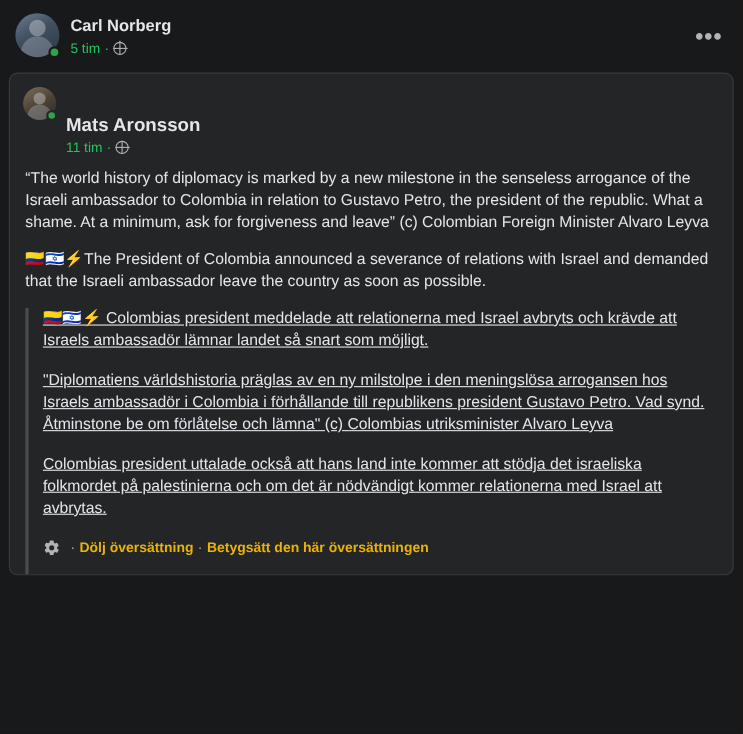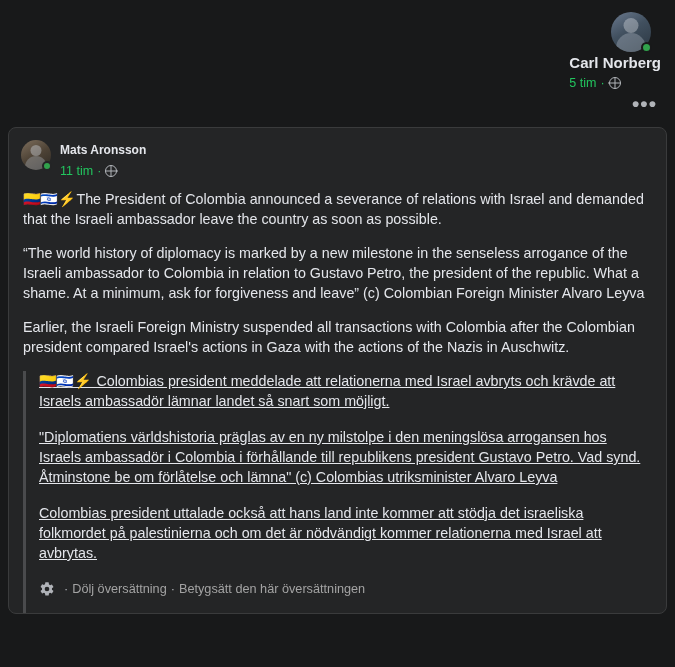--- a/index.html
+++ b/index.html
@@ -18,23 +18,22 @@
   .page {
     width: 675px;
     height: 667px;
     position: relative;
     background: #18191a;
   }
 
   
   .outer-header {
     display: flex;
-    align-items: flex-end;
+    align-items: center;
     padding: 12px 14px 8px 14px;
-    flex-direction: column;
   }
   .avatar-wrap {
     position: relative;
     width: 40px;
     height: 40px;
     flex: 0 0 40px;
     margin-right: 10px;
   }
   .avatar {
     width: 40px;
@@ -97,21 +96,22 @@
     min-width: 0;
     padding-top: 1px;
   }
   .name {
     font-size: 15px;
     font-weight: bold;
     color: #e4e6eb;
     line-height: 19px;
   }
   .name.inner {
-    font-size: 12px;
+    font-size: 17px;
+    margin-top: 24px;
   }
   .meta {
     display: flex;
     align-items: center;
     font-size: 12.5px;
     color: #22c55e;
     line-height: 16px;
     margin-top: 3px;
   }
   .meta .sep {
@@ -201,22 +201,23 @@
     padding-bottom: 14px;
   }
   .gear {
     width: 16px;
     height: 16px;
     margin-right: 5px;
     flex: 0 0 16px;
     position: relative;
   }
   .link {
-    color: #a3a3a3;
+    color: #eab308;
     cursor: pointer;
+    font-weight: bold;
   }
   .dot-sep { margin: 0 4px; color: #b0b3b8; }
 </style>
 </head>
 <body>
 
 <div class="page">
 
   <div class="outer-header">
     <div class="avatar-wrap">
@@ -245,23 +246,22 @@
         <div class="name inner">Mats Aronsson</div>
         <div class="meta">
           <span>11 tim</span>
           <span class="sep">·</span>
           <span class="globe"></span>
         </div>
       </div>
     </div>
 
     <div class="post-body">
+      <p>“The world history of diplomacy is marked by a new milestone in the senseless arrogance of the Israeli ambassador to Colombia in relation to Gustavo Petro, the president of the republic. What a shame. At a minimum, ask for forgiveness and leave” (c) Colombian Foreign Minister Alvaro Leyva</p>
       <p>🇨🇴🇮🇱⚡The President of Colombia announced a severance of relations with Israel and demanded that the Israeli ambassador leave the country as soon as possible.</p>
-      <p>“The world history of diplomacy is marked by a new milestone in the senseless arrogance of the Israeli ambassador to Colombia in relation to Gustavo Petro, the president of the republic. What a shame. At a minimum, ask for forgiveness and leave” (c) Colombian Foreign Minister Alvaro Leyva</p>
-      <p> Earlier, the Israeli Foreign Ministry suspended all transactions with Colombia after the Colombian president compared Israel's actions in Gaza with the actions of the Nazis in Auschwitz.</p>
     </div>
 
     <div class="translation">
       <p>🇨🇴🇮🇱⚡ Colombias president meddelade att relationerna med Israel avbryts och krävde att Israels ambassadör lämnar landet så snart som möjligt.</p>
       <p>"Diplomatiens världshistoria präglas av en ny milstolpe i den meningslösa arrogansen hos Israels ambassadör i Colombia i förhållande till republikens president Gustavo Petro. Vad synd. Åtminstone be om förlåtelse och lämna" (c) Colombias utriksminister Alvaro Leyva</p>
       <p>Colombias president uttalade också att hans land inte kommer att stödja det israeliska folkmordet på palestinierna och om det är nödvändigt kommer relationerna med Israel att avbrytas.</p>
 
       <div class="translation-actions">
         <span class="gear">
           <svg viewBox="0 0 24 24" width="16" height="16" aria-hidden="true">

